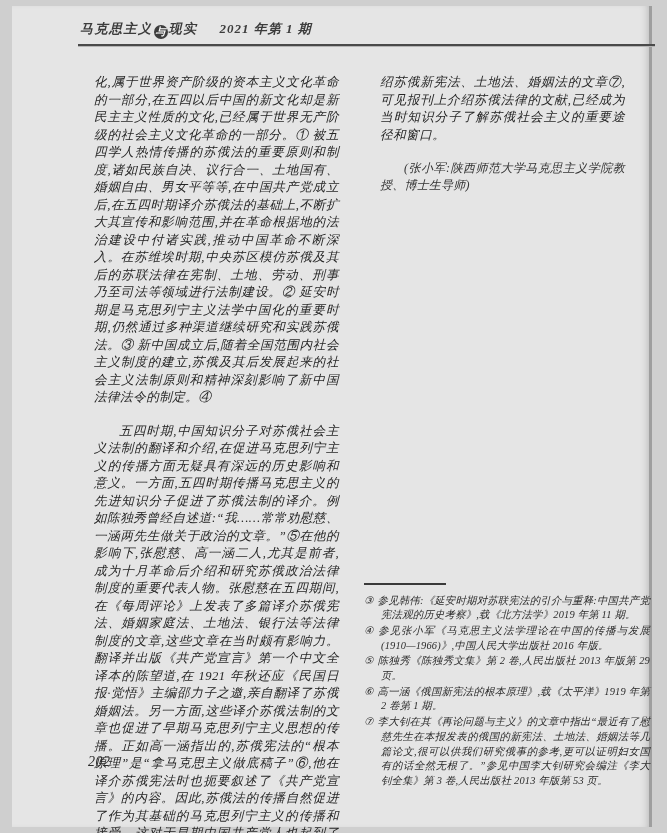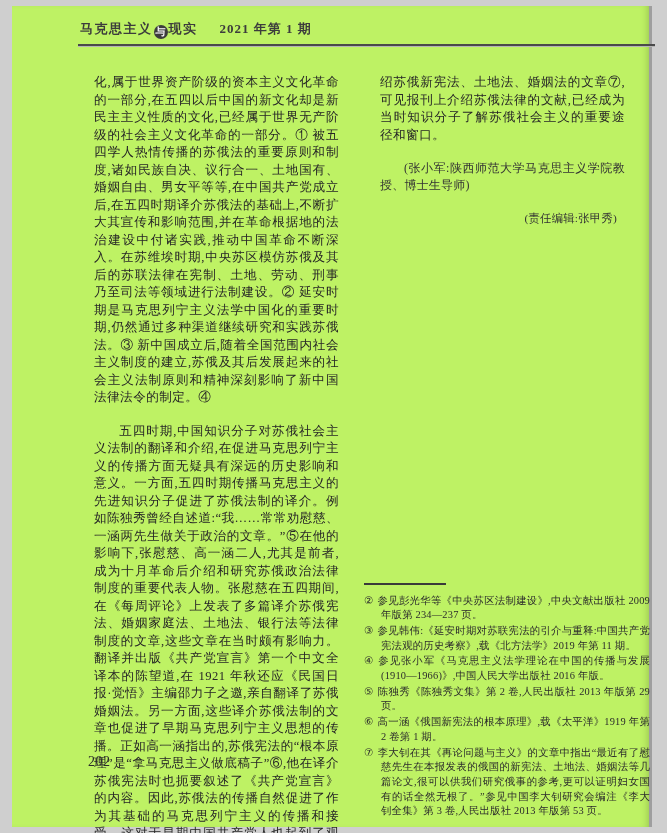--- a/index.html
+++ b/index.html
@@ -3,23 +3,24 @@
 <meta charset="utf-8">
 <style>
   html,body{margin:0;padding:0;}
   body{
     width:667px;height:833px;position:relative;overflow:hidden;
     background:#cfcfcf;
     font-family:"Liberation Serif", serif;
   }
   .page{
     position:absolute;left:12px;top:6px;width:637px;height:821px;
-    background:#bef264;
+    background:#e5e5e5;
     border-right:3px solid #9e9e9e;
     box-shadow: inset -6px 0 8px -6px rgba(0,0,0,.25);
+    font-style: italic;
   }
   .header{
     position:absolute;left:68px;top:14px;width:575px;
     font-size:13px;font-weight:bold;color:#3c3c3c;letter-spacing:1.5px;
     white-space:nowrap;
   }
   .logo{
     display:inline-block;width:14px;height:14px;border-radius:50%;
     background:#3c3c3c;color:#fff;font-size:10px;line-height:14px;
     text-align:center;letter-spacing:0;vertical-align:-2px;margin:0 1px;
@@ -74,26 +75,24 @@
   <div class="header-rule"></div>
 
   <div class="col col-left">
     <p>化,属于世界资产阶级的资本主义文化革命的一部分,在五四以后中国的新文化却是新民主主义性质的文化,已经属于世界无产阶级的社会主义文化革命的一部分。① 被五四学人热情传播的苏俄法的重要原则和制度,诸如民族自决、议行合一、土地国有、婚姻自由、男女平等等,在中国共产党成立后,在五四时期译介苏俄法的基础上,不断扩大其宣传和影响范围,并在革命根据地的法治建设中付诸实践,推动中国革命不断深入。在苏维埃时期,中央苏区模仿苏俄及其后的苏联法律在宪制、土地、劳动、刑事乃至司法等领域进行法制建设。② 延安时期是马克思列宁主义法学中国化的重要时期,仍然通过多种渠道继续研究和实践苏俄法。③ 新中国成立后,随着全国范围内社会主义制度的建立,苏俄及其后发展起来的社会主义法制原则和精神深刻影响了新中国法律法令的制定。④</p>
     <p class="indent">五四时期,中国知识分子对苏俄社会主义法制的翻译和介绍,在促进马克思列宁主义的传播方面无疑具有深远的历史影响和意义。一方面,五四时期传播马克思主义的先进知识分子促进了苏俄法制的译介。例如陈独秀曾经自述道:“我……常常劝慰慈、一涵两先生做关于政治的文章。”⑤在他的影响下,张慰慈、高一涵二人,尤其是前者,成为十月革命后介绍和研究苏俄政治法律制度的重要代表人物。张慰慈在五四期间,在《每周评论》上发表了多篇译介苏俄宪法、婚姻家庭法、土地法、银行法等法律制度的文章,这些文章在当时颇有影响力。翻译并出版《共产党宣言》第一个中文全译本的陈望道,在 1921 年秋还应《民国日报·觉悟》主编邵力子之邀,亲自翻译了苏俄婚姻法。另一方面,这些译介苏俄法制的文章也促进了早期马克思列宁主义思想的传播。正如高一涵指出的,苏俄宪法的“根本原理”是“拿马克思主义做底稿子”⑥,他在译介苏俄宪法时也扼要叙述了《共产党宣言》的内容。因此,苏俄法的传播自然促进了作为其基础的马克思列宁主义的传播和接受。这对于早期中国共产党人也起到了观念启蒙的作用,成为中国人了解苏俄社会主义革命和法治建设最有说服力的文献。比如,李大钊曾号召大家研究参考发表在《每周评论》上介</p>
   </div>
 
   <div class="col col-right">
     <p>绍苏俄新宪法、土地法、婚姻法的文章⑦,可见报刊上介绍苏俄法律的文献,已经成为当时知识分子了解苏俄社会主义的重要途径和窗口。</p>
     <p class="author-note">(张小军:陕西师范大学马克思主义学院教授、博士生导师)</p>
-    <p class="editor-note">(责任编辑:张甲秀)</p>
   </div>
 
   <div class="footnotes">
     <div class="fn-rule"></div>
-    <p class="fn-item"><span class="fn-marker">②</span><span>参见彭光华等《中央苏区法制建设》,中央文献出版社 2009 年版第 234—237 页。</span></p>
     <p class="fn-item"><span class="fn-marker">③</span><span>参见韩伟:《延安时期对苏联宪法的引介与重释:中国共产党宪法观的历史考察》,载《北方法学》2019 年第 11 期。</span></p>
     <p class="fn-item"><span class="fn-marker">④</span><span>参见张小军《马克思主义法学理论在中国的传播与发展(1910—1966)》,中国人民大学出版社 2016 年版。</span></p>
     <p class="fn-item"><span class="fn-marker">⑤</span><span>陈独秀《陈独秀文集》第 2 卷,人民出版社 2013 年版第 29 页。</span></p>
     <p class="fn-item"><span class="fn-marker">⑥</span><span>高一涵《俄国新宪法的根本原理》,载《太平洋》1919 年第 2 卷第 1 期。</span></p>
     <p class="fn-item"><span class="fn-marker">⑦</span><span>李大钊在其《再论问题与主义》的文章中指出“最近有了慰慈先生在本报发表的俄国的新宪法、土地法、婚姻法等几篇论文,很可以供我们研究俄事的参考,更可以证明妇女国有的话全然无根了。”参见中国李大钊研究会编注《李大钊全集》第 3 卷,人民出版社 2013 年版第 53 页。</span></p>
   </div>
 
   <div class="page-number">202</div>
 
 </div>

